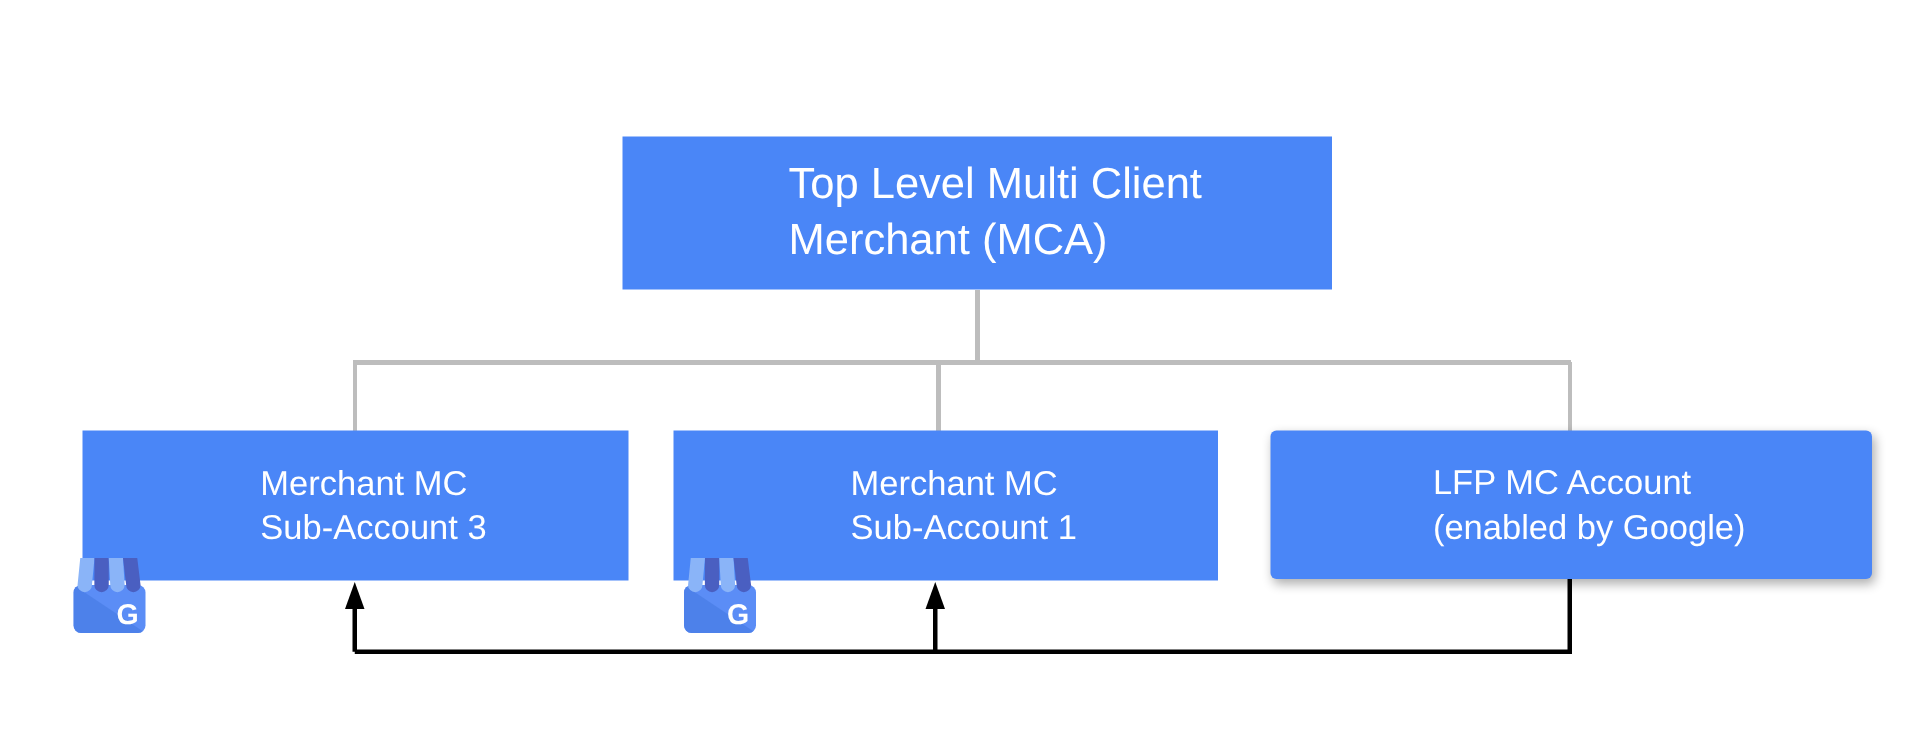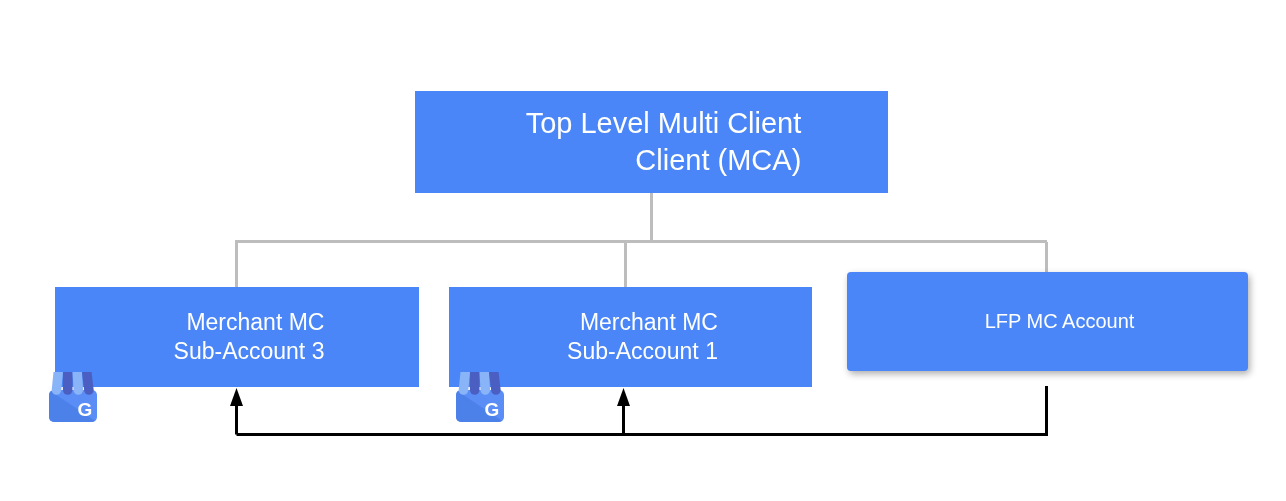--- a/index.html
+++ b/index.html
@@ -32,21 +32,21 @@
 
   
   .node {
     position: absolute;
     box-sizing: border-box;
     background: #4a86f7;
     color: #ffffff;
     display: flex;
     align-items: center;
     justify-content: center;
-    text-align: right;
+    text-align: left;
     line-height: 1.28;
     padding-left: 24px;
   }
   .node .node-line {
     display: block;
     white-space: nowrap;
   }
 
   #node-top {
     left: 415px;
@@ -67,24 +67,24 @@
   #node-sub2 {
     left: 449px;
     top: 287px;
     width: 363px;
     height: 100px;
     font-size: 23px;
   }
 
   #node-lfp {
     left: 847px;
-    top: 272px;
+    top: 287px;
     width: 401px;
     height: 99px;
-    font-size: 20px;
+    font-size: 23px;
     border-radius: 4px;
     box-shadow: 2px 3px 7px rgba(0,0,0,0.32);
   }
 
   
   .gmb-icon {
     position: absolute;
     width: 66px;
     height: 66px;
   }
@@ -102,41 +102,42 @@
       <line x1="235" y1="241.5" x2="1047" y2="241.5"></line>
       <line x1="236.5" y1="241.5" x2="236.5" y2="287"></line>
       <line x1="625.5" y1="241.5" x2="625.5" y2="287"></line>
       <line x1="1046.5" y1="241.5" x2="1046.5" y2="287"></line>
     </g>
   </svg>
 
   <div class="node" id="node-top">
     <span>
       <span class="node-line">Top Level Multi Client</span>
-      <span class="node-line">Client (MCA)</span>
+      <span class="node-line">Merchant (MCA)</span>
     </span>
   </div>
 
   <div class="node" id="node-sub1">
     <span>
       <span class="node-line">Merchant MC</span>
       <span class="node-line">Sub-Account 3</span>
     </span>
   </div>
 
   <div class="node" id="node-sub2">
     <span>
       <span class="node-line">Merchant MC</span>
       <span class="node-line">Sub-Account 1</span>
     </span>
   </div>
 
   <div class="node" id="node-lfp">
     <span>
       <span class="node-line">LFP MC Account</span>
+      <span class="node-line">(enabled by Google)</span>
     </span>
   </div>
 
   <svg class="wire-layer" viewBox="0 0 1286 501" width="1286" height="501" aria-hidden="true">
     <g stroke="#000000" stroke-width="3" fill="none">
       <path d="M1046.5 386 L1046.5 434.5 L236.5 434.5"></path>
       <line x1="623.5" y1="434.5" x2="623.5" y2="404"></line>
       <line x1="236.5" y1="434.5" x2="236.5" y2="404"></line>
     </g>
     <polygon points="236.5,388 230,406 243,406" fill="#000000"></polygon>

